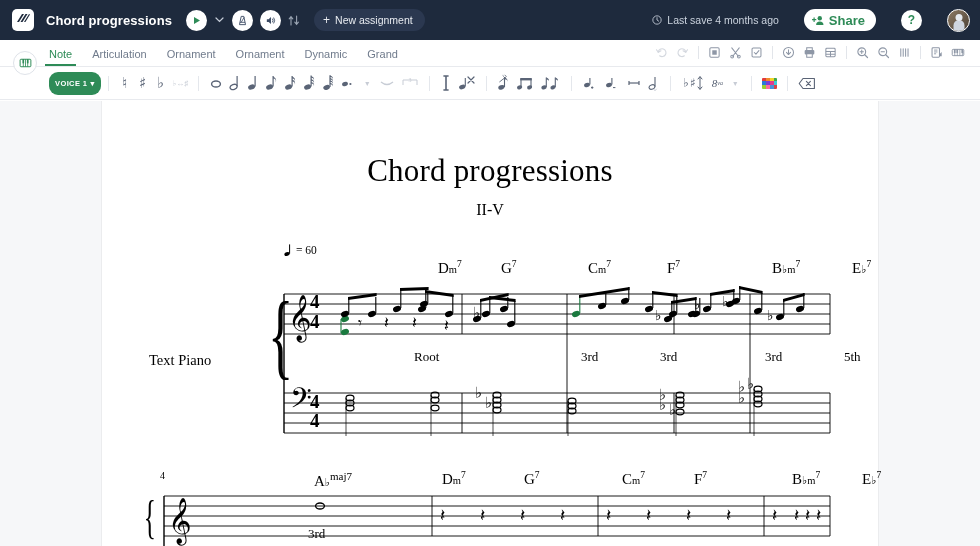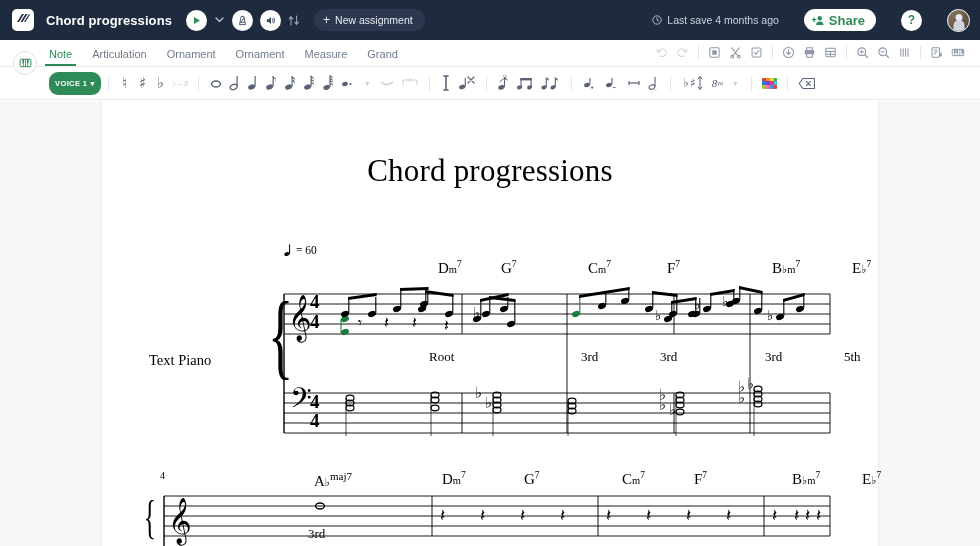--- a/index.html
+++ b/index.html
@@ -340,21 +340,21 @@
     </div>
     <div class="avatar"></div>
   </div>
 </div>
 
 <div class="tabbar">
   <div class="tab active"><span>Note</span></div>
   <div class="tab"><span>Articulation</span></div>
   <div class="tab"><span>Ornament</span></div>
   <div class="tab"><span>Ornament</span></div>
-  <div class="tab"><span>Measure</span></div>
+  <div class="tab"><span>Dynamic</span></div>
   <div class="tab"><span>Grand</span></div>
 
   <div class="tab-icons">
     <div class="ti disabled">
       <svg width="13" height="13" viewBox="0 0 14 14">
           <path d="M3.5 6.5 A4.2 4.2 0 1 1 5 10.5" stroke="currentColor" stroke-width="1.2" fill="none" stroke-linecap="round"></path>
           <path d="M1.6 4 L3.6 6.8 L6.4 5.2" stroke="currentColor" stroke-width="1.2" fill="none" stroke-linecap="round" stroke-linejoin="round"></path>
         </svg>
     </div>
     <div class="ti disabled">
@@ -650,40 +650,41 @@
         <path d="M5 1.5 L16.4 1.5 L16.4 11.5 L5 11.5 L1.2 6.5 Z" fill="none" stroke="#5a6476" stroke-width="1.1" stroke-linejoin="round"></path>
         <path d="M8.4 4.4 L12.4 8.6 M12.4 4.4 L8.4 8.6" stroke="#5a6476" stroke-width="1.1" stroke-linecap="round"></path>
       </svg>
   </div>
 </div>
 
 <div class="canvas">
   <div class="page">
 
     <div class="score-title">Chord progressions</div>
+    <div class="score-subtitle">II-V</div>
 
     <div class="tempo">
       <svg width="9" height="14" viewBox="0 0 9 14">
         <ellipse cx="3" cy="11" rx="2.7" ry="1.9" fill="#000" transform="rotate(-20 3 11)"></ellipse>
         <path d="M5.6 10.6 L5.6 1.4" stroke="#000" stroke-width="1"></path>
       </svg>
       <span>= 60</span>
     </div>
 
     <div class="inst-name">Text Piano</div>
     <div class="sysbrace">{</div>
 
     <div class="chordrow" style="left:336px;top:158px;">D<span class="sm">m</span><sup>7</sup></div>
     <div class="chordrow" style="left:399px;top:158px;">G<sup>7</sup></div>
     <div class="chordrow" style="left:486px;top:158px;">C<span class="sm">m</span><sup>7</sup></div>
     <div class="chordrow" style="left:565px;top:158px;">F<sup>7</sup></div>
     <div class="chordrow" style="left:670px;top:158px;">B<span class="fl">♭</span><span class="sm">m</span><sup>7</sup></div>
     <div class="chordrow" style="left:750px;top:158px;">E<span class="fl">♭</span><sup>7</sup></div>
 
-    <div class="anlabel" style="left:327px;top:248px;">Root</div>
+    <div class="anlabel" style="left:312px;top:248px;">Root</div>
     <div class="anlabel" style="left:479px;top:248px;">3rd</div>
     <div class="anlabel" style="left:558px;top:248px;">3rd</div>
     <div class="anlabel" style="left:663px;top:248px;">3rd</div>
     <div class="anlabel" style="left:742px;top:248px;">5th</div>
 
     <div class="measnum" style="left:58px;top:369px;">4</div>
 
     <div class="chordrow" style="left:212px;top:369px;">A<span class="fl">♭</span><span style="font-size:11px;vertical-align:super;">maj7</span></div>
     <div class="chordrow" style="left:340px;top:369px;">D<span class="sm">m</span><sup>7</sup></div>
     <div class="chordrow" style="left:422px;top:369px;">G<sup>7</sup></div>

